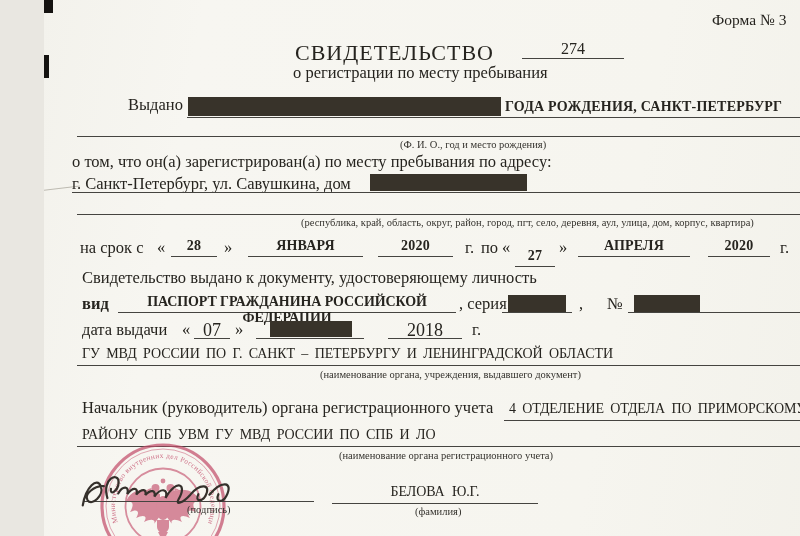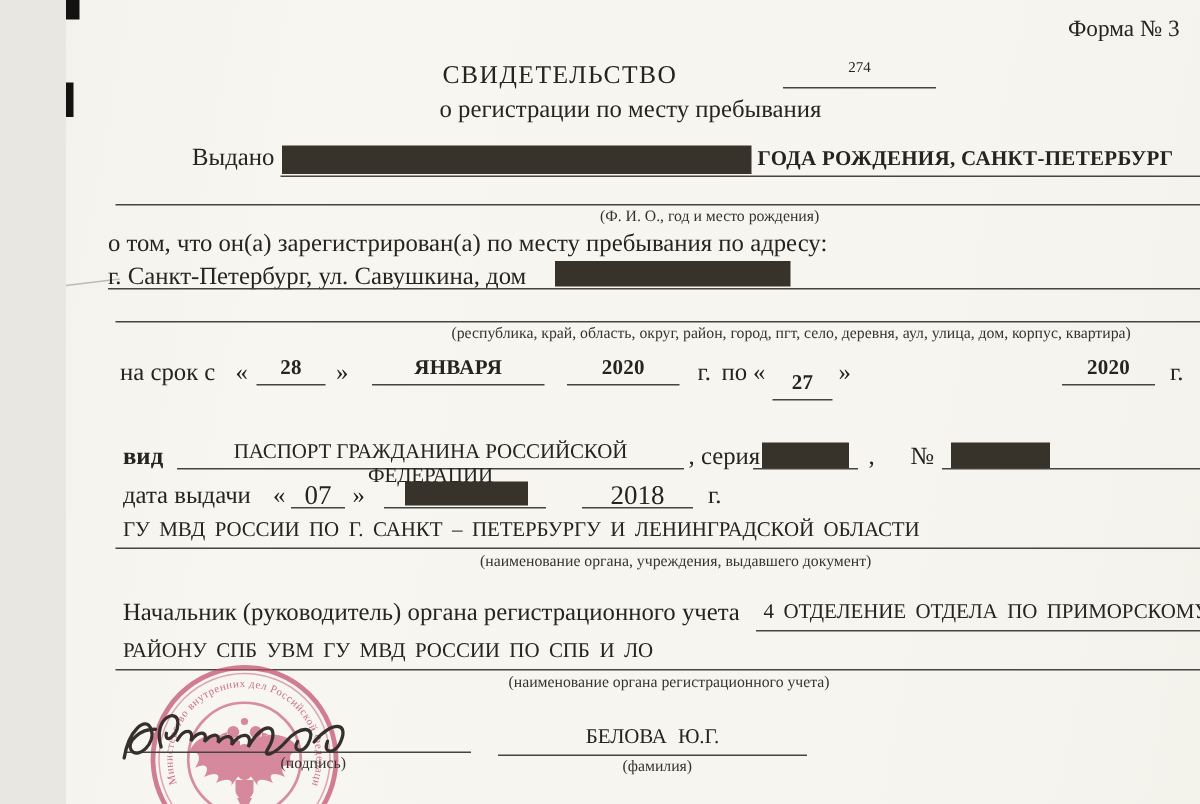--- a/index.html
+++ b/index.html
@@ -16,21 +16,21 @@
   }
   .abs { position:absolute; white-space:nowrap; }
   .t   { font-size:16.5px; }
   .cap { font-size:10.5px; color:#35332e; }
   .val { font-weight:bold; font-size:14px; letter-spacing:.2px; }
   .valr{ font-size:18px; }
   .caps{ font-size:14px; letter-spacing:-.1px; }
   .cell{ position:absolute; text-align:center; border-bottom:1.3px solid #454440; height:18px; }
   .line{ position:absolute; border-bottom:1.3px solid #454440; height:0; }
   .bar { position:absolute; background:#38332a; }
-  .title { font-size:17px; letter-spacing:1px; }
+  .title { font-size:22px; letter-spacing:1px; }
   .sub   { font-size:16.5px; }
   .formno{ font-size:15.5px; }
   .artifact { position:absolute; background:#141210; }
   .scratch  { position:absolute; width:42px; border-top:1.2px solid #bdbab1; transform:rotate(-7deg); }
   .wsp { word-spacing:3px; }
   .stamp-svg, .sig-svg { position:absolute; }
   .stamp-svg { z-index:1; opacity:.88; }
   .overink   { z-index:2; }
   .sig-svg   { z-index:3; }
 </style>
@@ -39,21 +39,21 @@
 
 <div class="paper">
 
   <div class="artifact" style="left:0;top:0;width:9px;height:13px;"></div>
   <div class="artifact" style="left:0;top:55px;width:5px;height:23px;"></div>
   <div class="scratch" style="left:-6px;top:188px;"></div>
 
   <div class="abs formno" style="left:668px;top:11px;">Форма № 3</div>
 
   <div class="abs title" style="left:251px;top:40px;">СВИДЕТЕЛЬСТВО</div>
-  <div class="cell" style="left:478px;top:40px;width:102px;font-weight:normal;font-size:10px;">
+  <div class="cell" style="left:478px;top:40px;width:102px;font-weight:normal;font-size:16px;">
     <span>274</span>
   </div>
   <div class="abs sub" style="left:249px;top:63px;">о регистрации по месту пребывания</div>
 
   <div class="abs t" style="left:84px;top:95px;">Выдано</div>
   <div class="bar" style="left:144px;top:97px;width:313px;height:19px;"></div>
   <div class="abs val" style="left:461px;top:99px;">ГОДА РОЖДЕНИЯ, САНКТ-ПЕТЕРБУРГ</div>
   <div class="line" style="left:143px;top:117px;width:622px;"></div>
 
   <div class="line" style="left:33px;top:136px;width:733px;"></div>
@@ -71,26 +71,28 @@
   <div class="abs t" style="left:113px;top:238px;">«</div>
   <div class="cell val" style="left:127px;top:238px;width:46px;">28</div>
   <div class="abs t" style="left:180px;top:238px;">»</div>
   <div class="cell val" style="left:204px;top:238px;width:115px;">ЯНВАРЯ</div>
   <div class="cell val" style="left:334px;top:238px;width:75px;">2020</div>
   <div class="abs t" style="left:421px;top:238px;">г.</div>
   <div class="abs t" style="left:437px;top:238px;">по</div>
   <div class="abs t" style="left:458px;top:238px;">«</div>
   <div class="cell val" style="left:471px;top:248px;width:40px;">27</div>
   <div class="abs t" style="left:515px;top:238px;">»</div>
+  <div class="cell val" style="left:534px;top:238px;width:112px;">АПРЕЛЯ</div>
   <div class="cell val" style="left:664px;top:238px;width:62px;">2020</div>
   <div class="abs t" style="left:736px;top:238px;">г.</div>
 
+  <div class="abs t" style="left:38px;top:268px;">Свидетельство выдано к документу, удостоверяющему личность</div>
 
   <div class="abs t" style="left:38px;top:294px;font-weight:bold;">вид</div>
-  <div class="cell caps" style="left:74px;top:294px;width:338px;font-weight:normal;">ПАСПОРТ ГРАЖДАНИНА РОССИЙСКОЙ ФЕДЕРАЦИИ</div>
+  <div class="cell caps" style="left:74px;top:294px;width:338px;font-weight:bold;">ПАСПОРТ ГРАЖДАНИНА РОССИЙСКОЙ ФЕДЕРАЦИИ</div>
   <div class="abs t" style="left:415px;top:294px;">, серия</div>
   <div class="bar" style="left:464px;top:295px;width:58px;height:17px;"></div>
   <div class="line" style="left:458px;top:312px;width:70px;"></div>
   <div class="abs t" style="left:535px;top:294px;">,</div>
   <div class="abs t" style="left:563px;top:294px;">№</div>
   <div class="bar" style="left:590px;top:295px;width:66px;height:17px;"></div>
   <div class="line" style="left:584px;top:312px;width:180px;"></div>
 
   <div class="abs t" style="left:38px;top:320px;">дата выдачи</div>
   <div class="abs t" style="left:138px;top:320px;">«</div>

